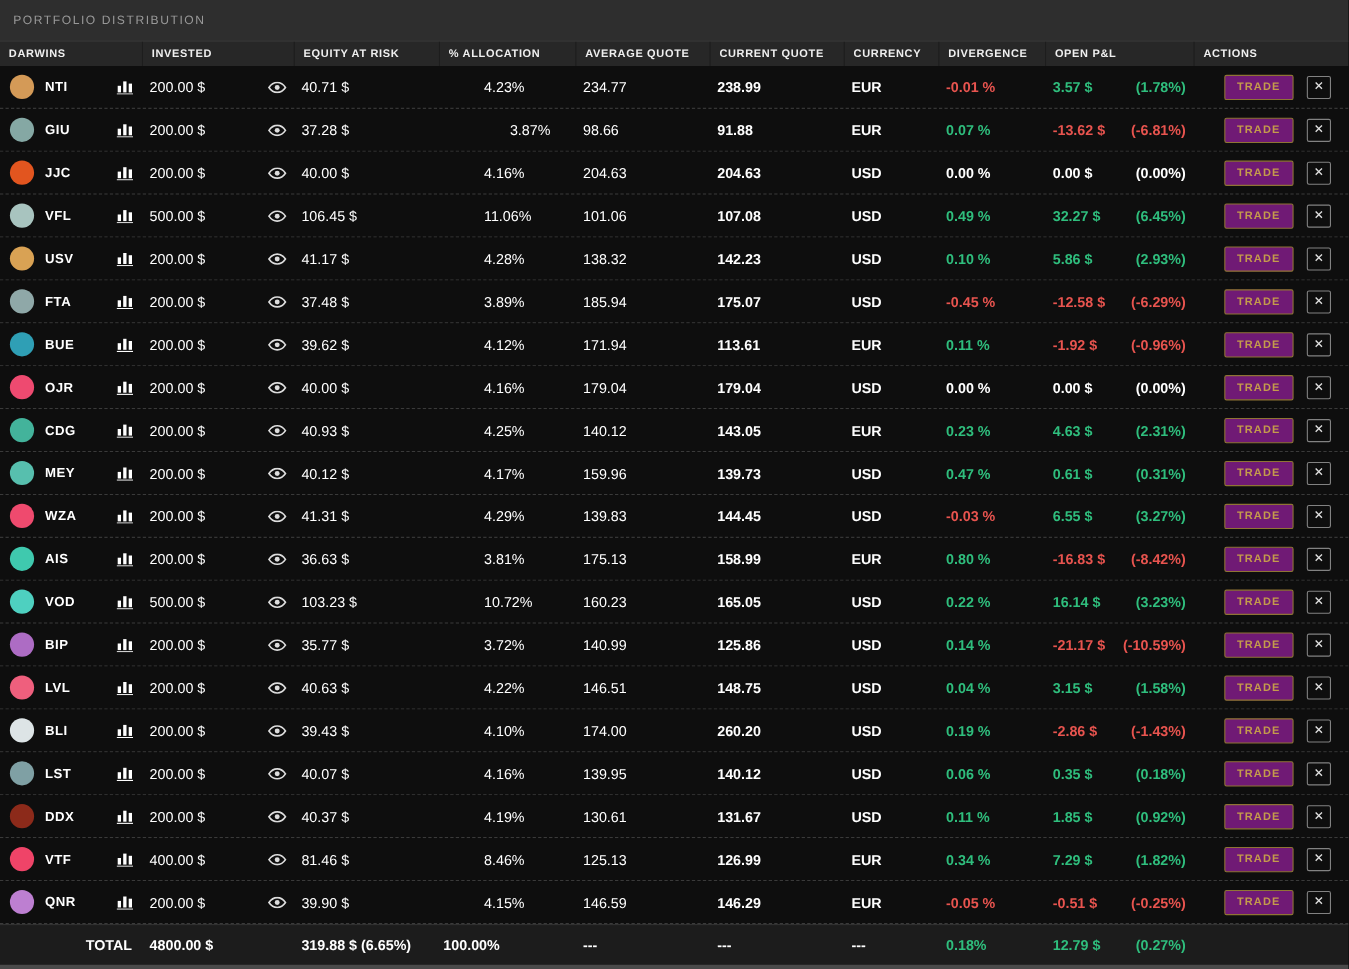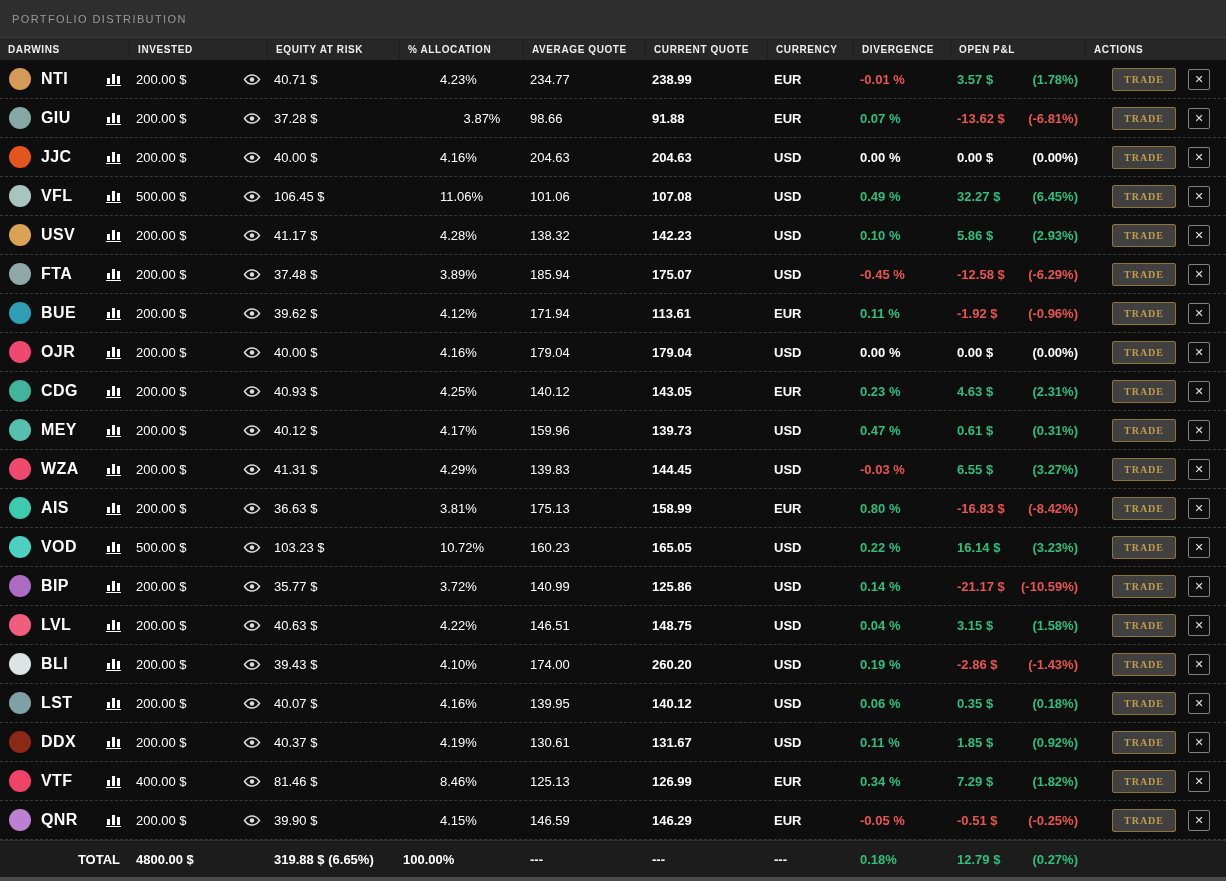--- a/index.html
+++ b/index.html
@@ -31,43 +31,43 @@
   .rows { height:780px; overflow:hidden; }
 
   .rgrid {
     display:grid; align-items:center;
     grid-template-columns:96px 34px 106px 32px 132px 40px 84px 122px 122px 86px 97px 70px 65px 1fr;
   }
   .row { height:39px; border-bottom:1px dashed #3a3a3a; background:#0e0e0e; }
 
   .cell-name { display:flex; align-items:center; gap:10px; padding-left:9px; }
   .avatar { width:22px; height:22px; border-radius:50%; flex:0 0 22px; }
-  .tname { font-size:16px; font-weight:700; letter-spacing:.4px; }
+  .tname { font-size:12px; font-weight:700; letter-spacing:.4px; }
 
   .icon-btn { background:none; border:none; padding:0; cursor:pointer; display:flex; align-items:center; justify-content:center; }
   .cell-center { display:flex; align-items:center; justify-content:center; }
 
   .val { font-size:13px; color:#fff; padding-left:6px; white-space:nowrap; }
   .b { font-weight:700; }
   .pos { color:var(--pos); }
   .neg { color:var(--neg); }
   .neu { color:#ffffff; }
 
   .donut { width:22px; height:22px; border-radius:50%; position:relative; margin-left:9px; }
   .donut::after { content:""; position:absolute; inset:3.5px; border-radius:50%; background:#0e0e0e; }
   .row .donut::after { background:#0e0e0e; }
 
   .alloc { font-size:13px; }
 
   .pct-right { text-align:right; padding-right:8px; font-size:13px; white-space:nowrap; }
 
   .actions { display:flex; align-items:center; justify-content:flex-end; gap:12px; padding-right:16px; }
   .trade-btn {
-    background:#404040; border:1px solid #8f7435; color:var(--gold);
-    font-family:Liberation Serif, serif;
+    background:#701a75; border:1px solid #8f7435; color:var(--gold);
+    font-family:Liberation Sans, sans-serif;
     font-size:10px; font-weight:700; letter-spacing:1px;
     padding:5px 11px; border-radius:2px; cursor:pointer;
   }
   .close-btn {
     width:22px; height:21px; background:transparent; border:1px solid #828282;
     color:#e3e3e3; font-size:11px; line-height:1; border-radius:2px; cursor:pointer;
     display:flex; align-items:center; justify-content:center; padding:0;
     font-family:"Liberation Sans",sans-serif;
   }
 

